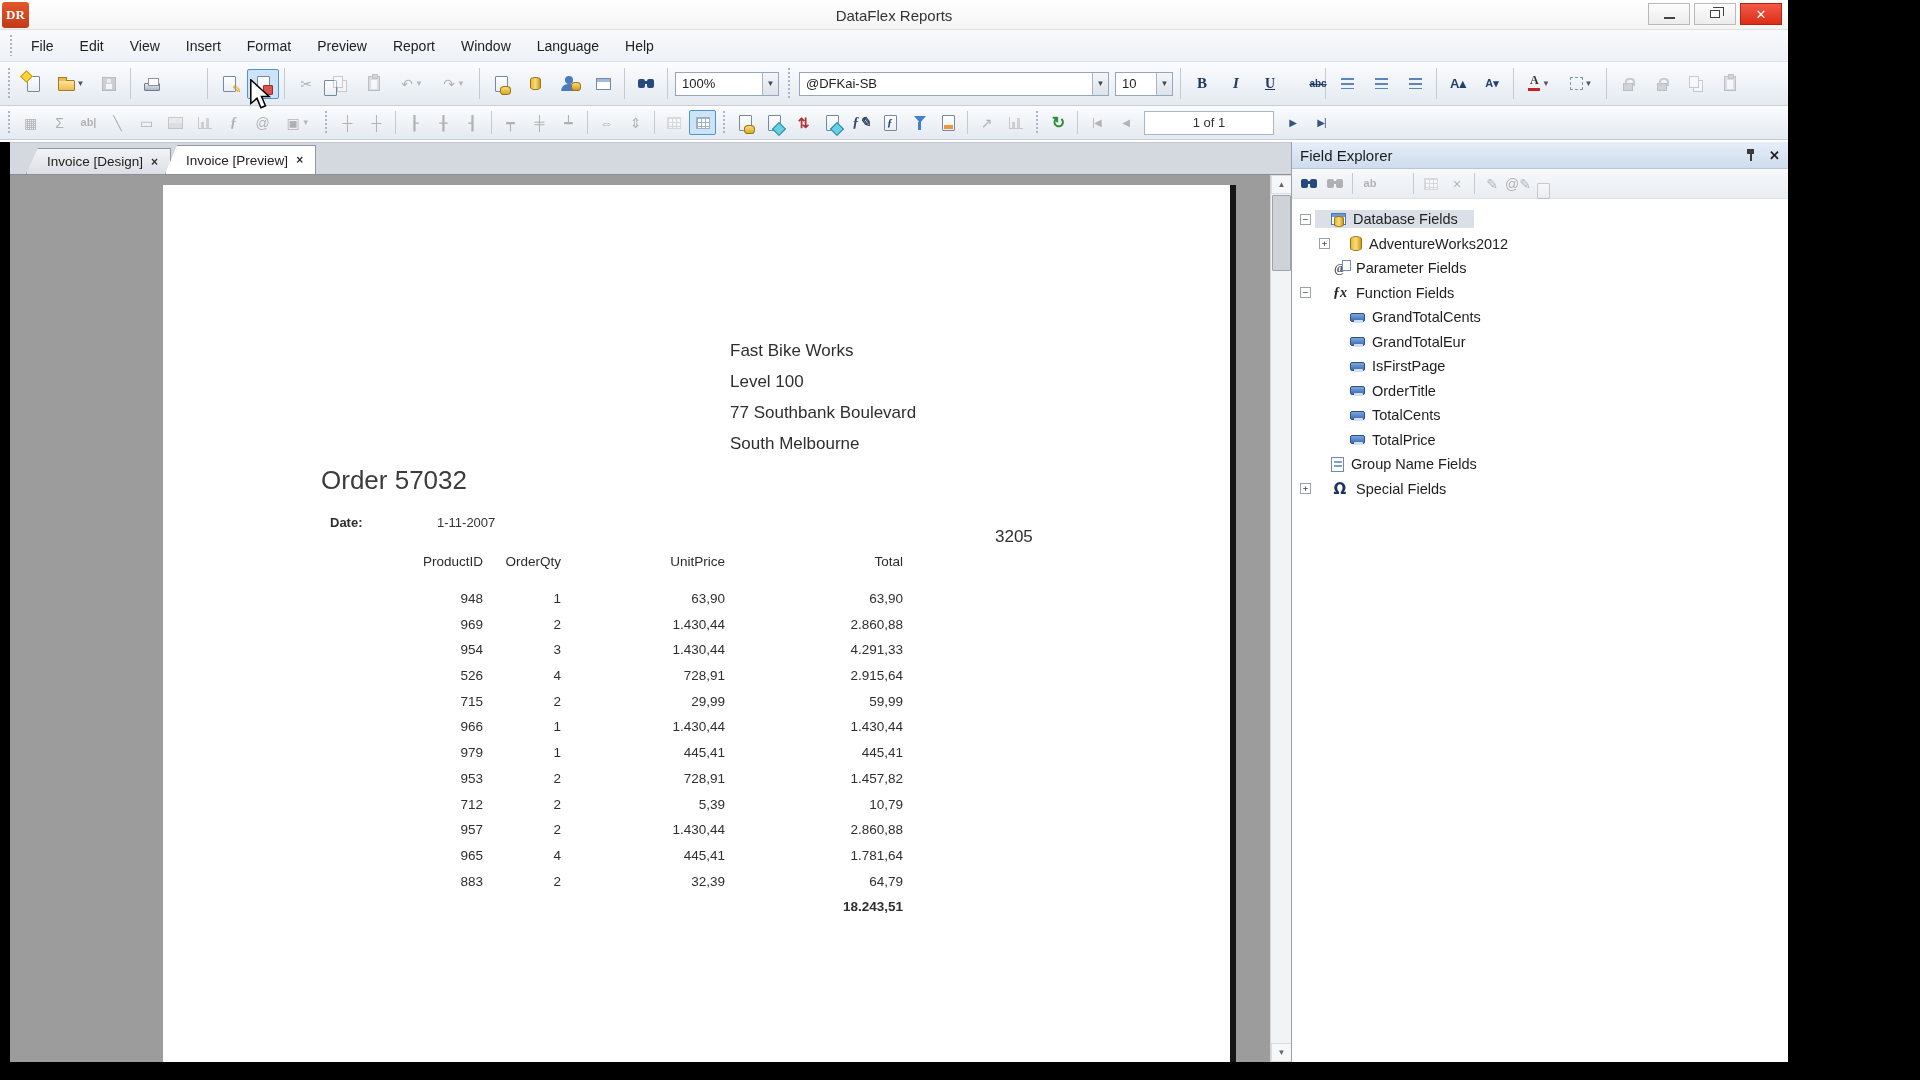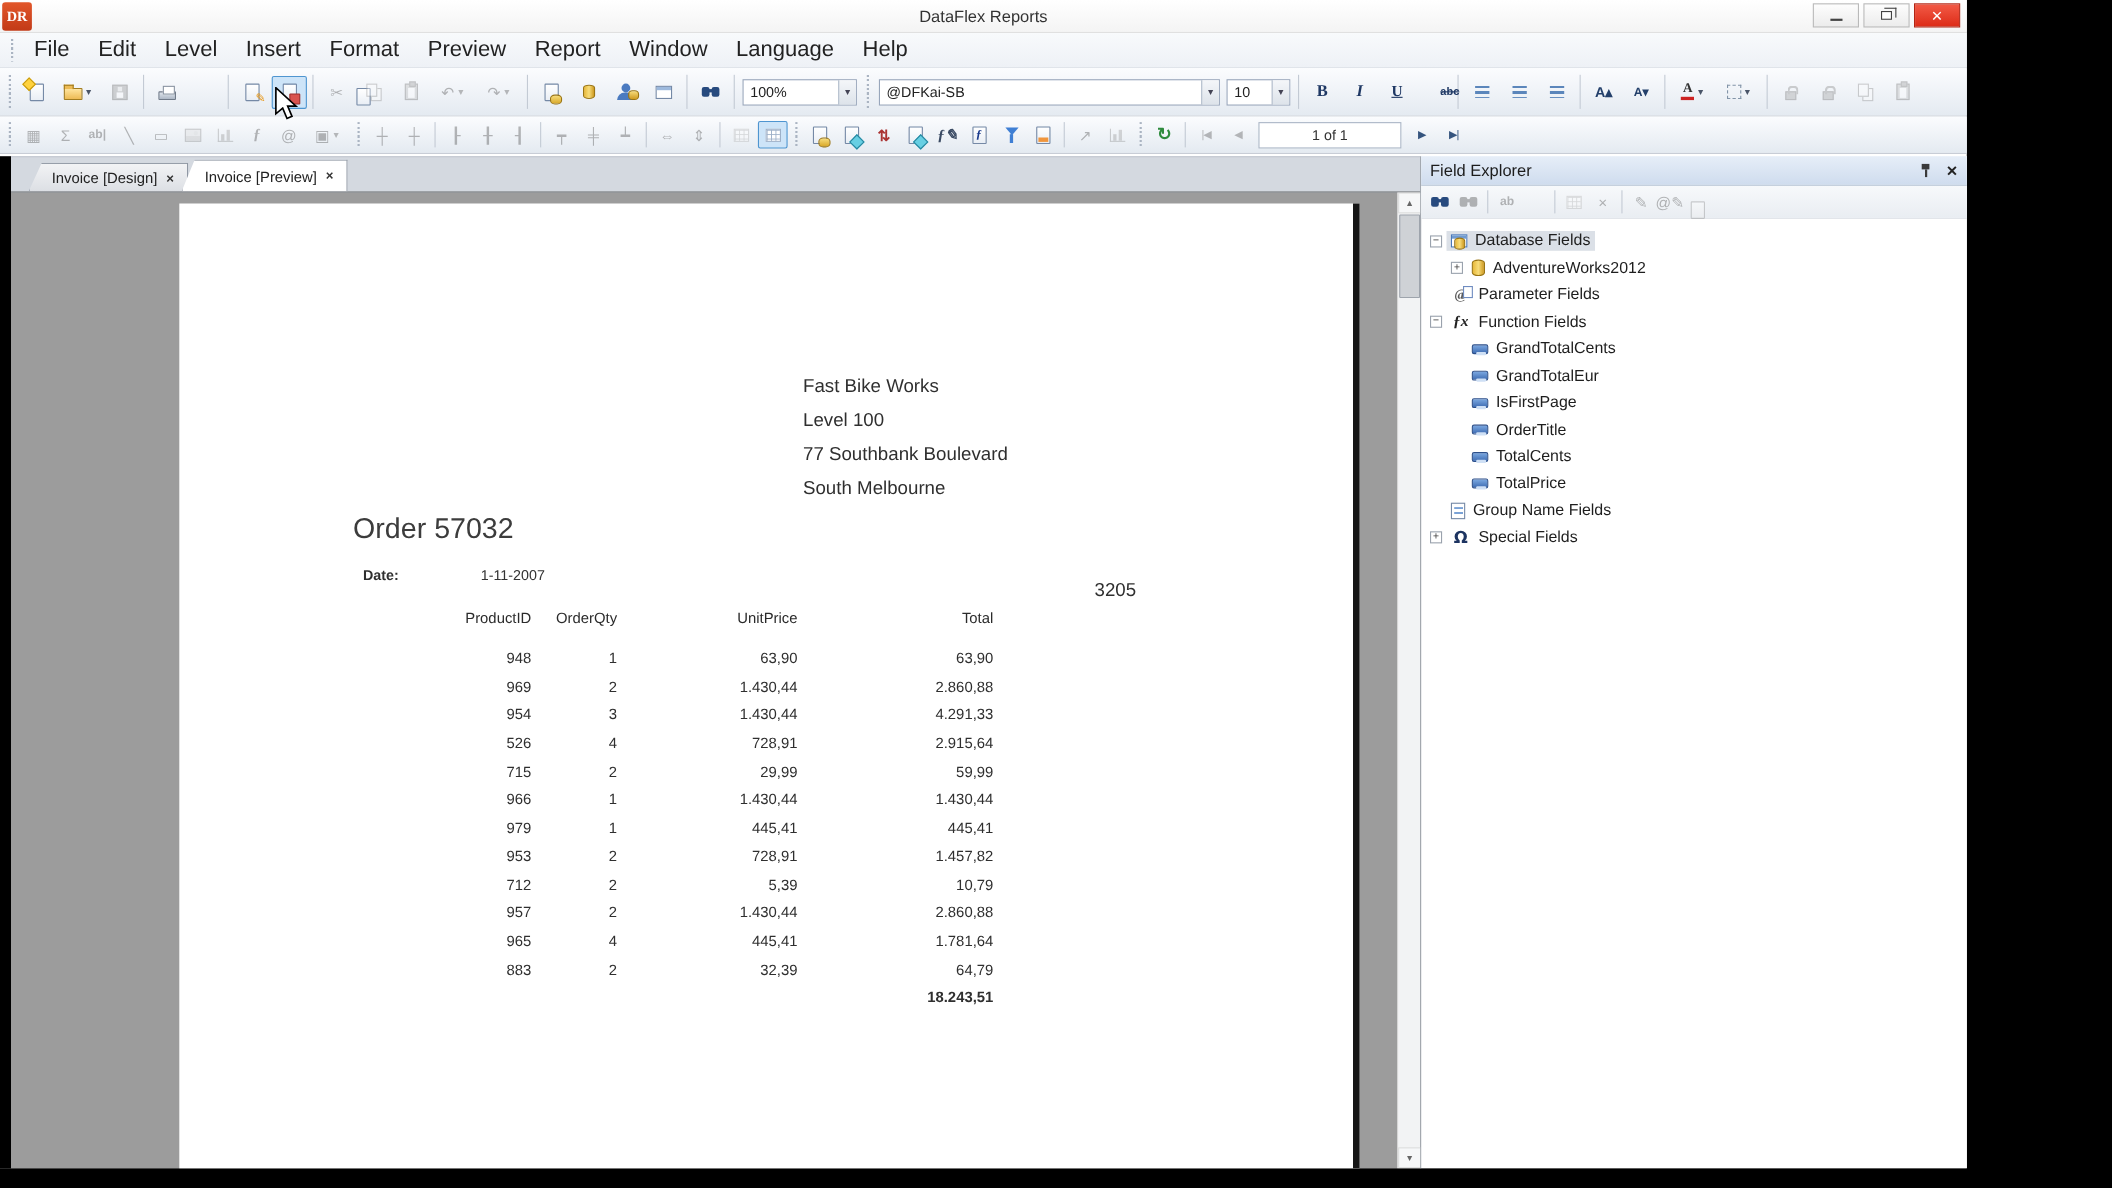--- a/index.html
+++ b/index.html
@@ -23,21 +23,21 @@
   .glyph-restore { width:10px; height:8px; border:1px solid #444; position:relative; background:#fff; }
   .glyph-restore::before { content:""; position:absolute; left:2px; top:-4px; width:10px; height:8px;
     border:1px solid #444; border-bottom:none; border-left:none; }
 
   
   .menubar { height:32px; background:linear-gradient(#f8fafc,#eef1f6); display:flex; align-items:center;
     border-bottom:1px solid #dde1e8; padding-left:4px; }
   .grip { width:6px; height:70%; margin:0 4px;
     background:repeating-linear-gradient(#aab4c2 0 2px, transparent 2px 4px); background-size:2px 100%;
     background-repeat:no-repeat; background-position:2px 0; }
-  .menu-item { padding:4px 13px; font-size:20px; color:#222; border-radius:2px; }
+  .menu-item { padding:4px 13px; font-size:14px; color:#222; border-radius:2px; }
 
   
   .tb { display:flex; align-items:center; background:linear-gradient(#fbfcfe,#e4eaf1);
     border-bottom:1px solid #c8cdd6; padding:0 2px; }
   .tb1 { height:44px; } .tb2 { height:34px; }
   .tbtn { position:relative; display:flex; align-items:center; justify-content:center;
     border:1px solid transparent; border-radius:2px; background:transparent; }
   .tb1 .tbtn { width:32px; height:30px; margin:0 1px; }
   .tb2 .tbtn { width:27px; height:25px; margin:0 1px; }
   .tbtn.dd { width:40px; }
@@ -185,21 +185,21 @@
   .fe-pin::before { content:""; position:absolute; left:4px; top:2px; width:7px; height:5px;
     background:#3a3a3a; }
   .fe-pin::after { content:""; position:absolute; left:7px; top:7px; width:2px; height:7px; background:#3a3a3a; }
   .fe-close { font-size:13px; font-weight:bold; color:#222; }
   .fe-toolbar { height:30px; background:linear-gradient(#f7f9fb,#e9edf2); border-bottom:1px solid #dfe3e8;
     display:flex; align-items:center; padding-left:4px; }
   .fe-toolbar .tbtn { width:26px; height:24px; }
   .fe-tree { flex:1; padding:8px 2px; overflow:hidden; font-size:14.5px; color:#1e1e1e; }
   .tree-row { display:flex; align-items:center; height:24.5px; }
   .tree-row.selected .tlabel-box { background:#dbe0e7; }
-  .tlabel-box { display:flex; align-items:center; gap:7px; padding:1px 4px; }
+  .tlabel-box { display:flex; align-items:center; gap:7px; padding:1px 16px; }
   .expander { width:11px; height:11px; background:#fff; border:1px solid #9aa2ad; font:9px/9px "DejaVu Sans Mono",monospace;
     color:#444; display:flex; align-items:center; justify-content:center; margin-right:4px; flex:none; }
   .exp-space { width:15px; flex:none; }
   .ti { width:18px; height:16px; position:relative; flex:none; display:flex; align-items:center; justify-content:center; }
   .ti-dbfields { width:15px; height:12px; background:#fff; border:1px solid #4a78b8; }
   .ti-dbfields::before { content:""; position:absolute; left:0; right:0; top:0; height:3px; background:#6f9ad0; }
   .ti-dbfields::after { content:""; position:absolute; left:2px; bottom:-3px; width:8px; height:9px;
     background:linear-gradient(90deg,#e8b93a,#f7dc7a,#cf9b22); border:1px solid #9a7514; border-radius:50%/25%; }
   .ti-cyl { width:12px; height:15px; background:linear-gradient(90deg,#e8b93a,#f7dc7a,#cf9b22);
     border:1px solid #9a7514; border-radius:50%/20%; }
@@ -238,21 +238,21 @@
           <span>✕</span>
         </div>
     </div>
   </div>
 
   <div class="menubar">
     <div class="grip"></div>
     <div id="menu-items" style="display:flex;">
         <div class="menu-item">File</div>
         <div class="menu-item">Edit</div>
-        <div class="menu-item">Level</div>
+        <div class="menu-item">View</div>
         <div class="menu-item">Insert</div>
         <div class="menu-item">Format</div>
         <div class="menu-item">Preview</div>
         <div class="menu-item">Report</div>
         <div class="menu-item">Window</div>
         <div class="menu-item">Language</div>
         <div class="menu-item">Help</div>
       </div>
   </div>
 

